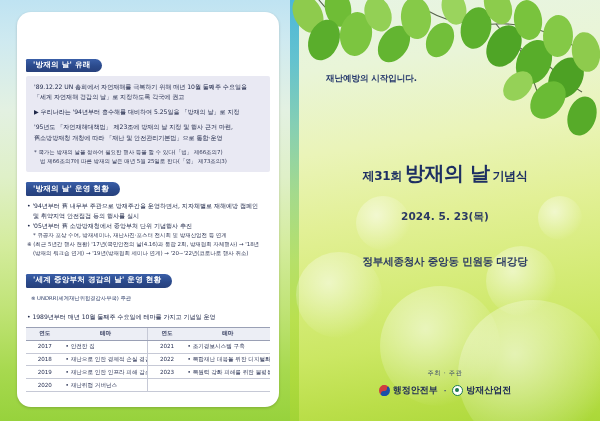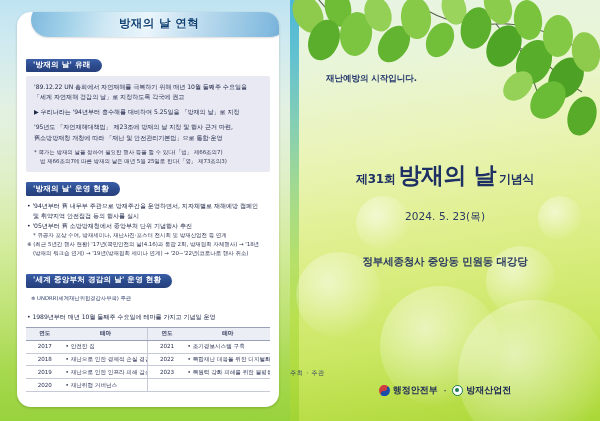--- a/index.html
+++ b/index.html
@@ -208,50 +208,50 @@
 
   .main-title {
     position: absolute;
     left: 0; right: 0;
     top: 160px;
     text-align: center;
     color: #1d2f63;
     white-space: nowrap;
   }
   .mt-pre  { font-size: 12px; font-weight: bold; letter-spacing: -.3px; }
-  .mt-big  { font-size: 23px; font-weight: bold; letter-spacing: -.5px; margin: 0 3px; }
+  .mt-big  { font-size: 20px; font-weight: bold; letter-spacing: -.5px; margin: 0 3px; }
   .mt-post { font-size: 12px; font-weight: bold; letter-spacing: -.3px; }
 
   .when {
     position: absolute;
     left: 0; right: 0;
     top: 210px;
     text-align: center;
     font-size: 10.5px;
-    font-weight: normal;
+    font-weight: bold;
     color: #2b3a63;
     letter-spacing: .1px;
   }
   .where {
     position: absolute;
     left: 0; right: 0;
     top: 228px;
     text-align: center;
     font-size: 10.5px;
     font-weight: bold;
     color: #2b3a63;
     letter-spacing: -.2px;
     margin-top: 27px;
   }
 
   .host-wrap {
     position: absolute;
     left: 0; right: 0;
     bottom: 24px;
-    text-align: left;
+    text-align: center;
   }
   .host-label {
     font-size: 6.2px;
     color: #32406a;
     letter-spacing: .6px;
     margin-bottom: 6px;
   }
   .host-row {
     display: flex;
     align-items: center;
@@ -287,23 +287,20 @@
   }
 </style>
 </head>
 <body>
 
 <div class="spread">
 
   <div class="page-left">
     <div class="left-card">
 
-      <div class="left-banner">
-        <span class="left-banner-text">방재의 날 연혁</span>
-      </div>
 
       <div class="section">
         <span class="sec-tag">'방재의 날' 유래</span>
         <div class="block-box">
           <div class="ln">'89.12.22 UN 총회에서 자연재해를 극복하기 위해 매년 10월 둘째주 수요일을</div>
           <div class="ln">「세계 자연재해 경감의 날」로 지정하도록 각국에 권고</div>
           <div class="ln gap">▶ 우리나라는 '94년부터 홍수해를 대비하여 5.25일을 「방재의 날」로 지정</div>
           <div class="ln gap">'95년도 「자연재해대책법」 제23조에 방재의 날 지정 및 행사 근거 마련,</div>
           <div class="ln">舊소방방재청 개청에 따라 「재난 및 안전관리기본법」으로 통합·운영</div>
           <div class="ln small gap">* 국가는 방재의 날을 정하여 필요한 행사 등을 할 수 있다(「법」 제66조의7)</div>

